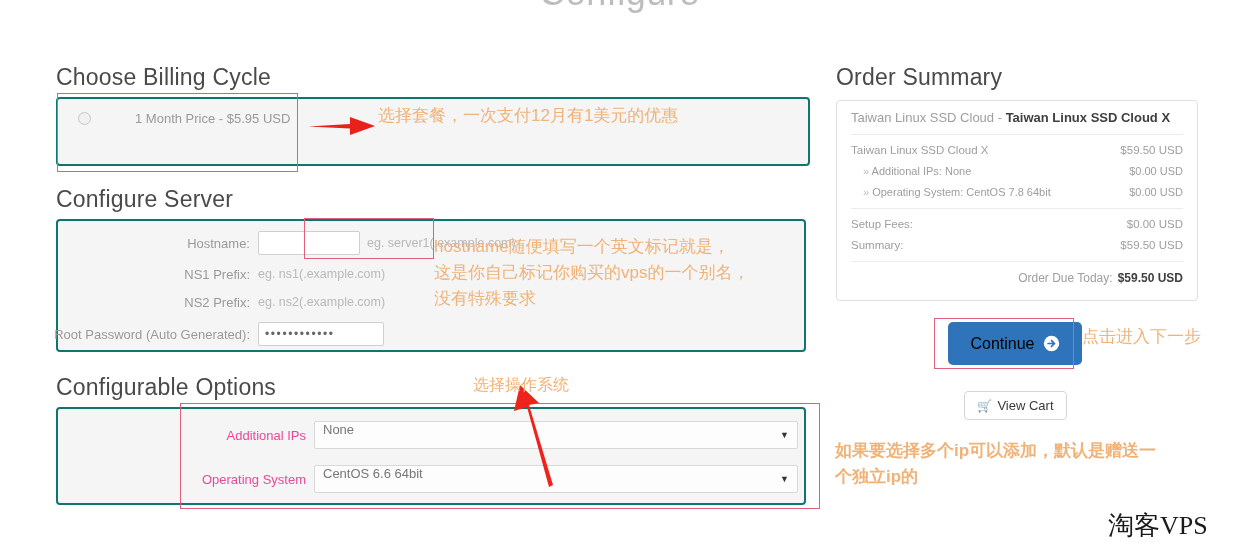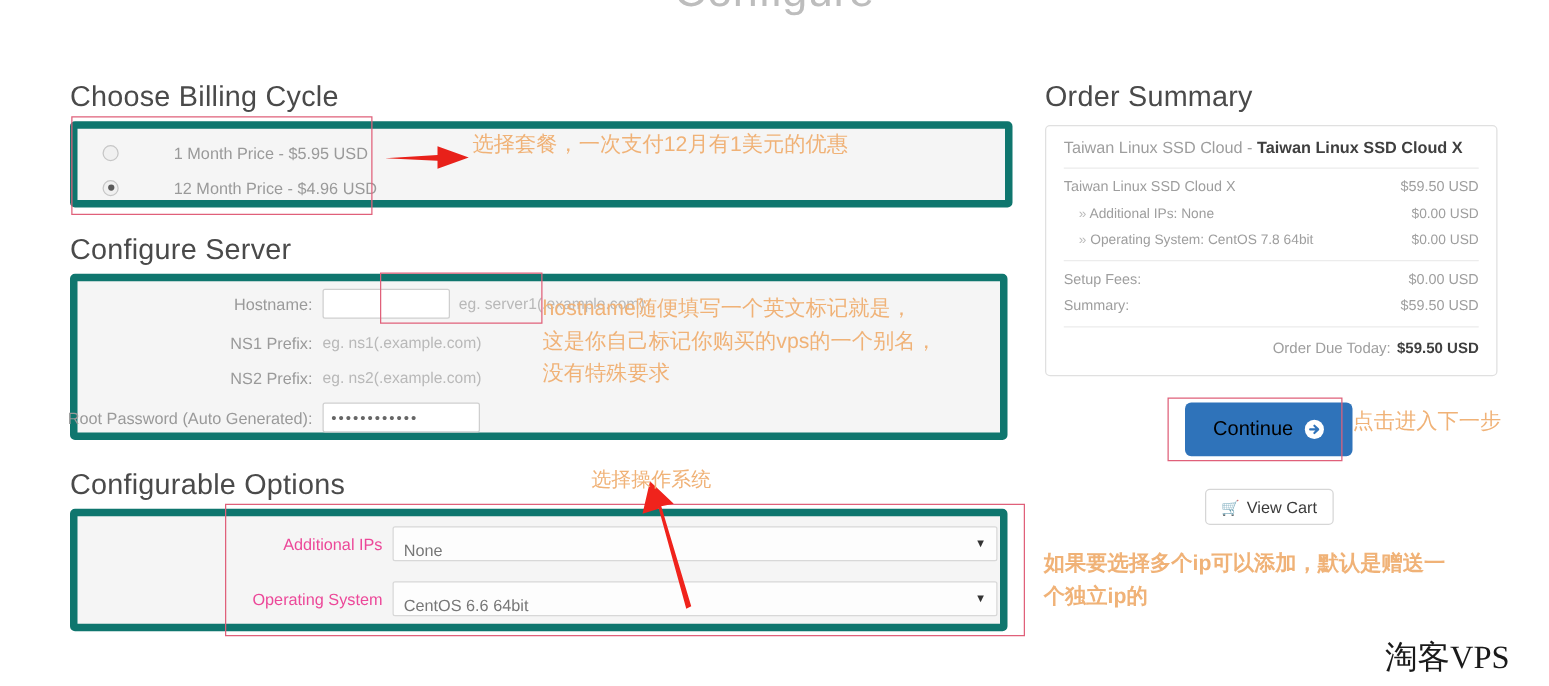--- a/index.html
+++ b/index.html
@@ -44,21 +44,21 @@
   }
   #heading-billing { left: 56px; top: 64px; }
   #heading-server  { left: 56px; top: 186px; }
   #heading-options { left: 56px; top: 374px; }
   #heading-summary { left: 836px; top: 64px; }
 
   
   .panel {
     position: absolute;
     background: #f5f5f5;
-    border: 6px solid #0f766e;
+    border: 2px solid #0f766e;
     border-radius: 4px;
     box-sizing: border-box;
     text-align: right;
   }
   #panel-billing { left: 56px; top: 97px; width: 754px; height: 69px; }
   #panel-server  { left: 56px; top: 219px; width: 750px; height: 133px; }
   #panel-options { left: 56px; top: 407px; width: 750px; height: 98px; }
 
   
   .radio-list {
@@ -169,21 +169,21 @@
   }
   .select-box {
     position: relative;
     width: 484px;
     height: 28px;
     box-sizing: border-box;
     border: 1px solid #d8d8d8;
     background: #fdfdfd;
     border-radius: 2px;
     display: flex;
-    align-items: flex-end;
+    align-items: flex-start;
     padding: 0 8px;
     font-size: 13px;
     color: #777;
   }
   .select-arrow {
     position: absolute;
     right: 8px;
     top: 50%;
     transform: translateY(-50%);
     font-size: 9px;
@@ -335,24 +335,20 @@
 
   <div id="page-title">Configure</div>
 
   <div class="section-heading" id="heading-billing">Choose Billing Cycle</div>
   <div class="panel" id="panel-billing">
     <div class="radio-list">
       <div class="radio-row">
         <span class="radio-mark"></span>
         <span class="radio-label">1 Month Price - $5.95 USD</span>
       </div>
-      <div class="radio-row">
-        <span class="radio-mark checked"></span>
-        <span class="radio-label">12 Month Price - $4.96 USD</span>
-      </div>
     </div>
   </div>
 
   <div class="section-heading" id="heading-server">Configure Server</div>
   <div class="panel" id="panel-server"></div>
 
   <div class="form-row" id="row-hostname">
     <span class="form-label server-label">Hostname:</span>
     <input class="text-input" id="hostname-input" type="text" value="" style="">
     <span class="hint-text">eg. server1(.example.com)</span>

